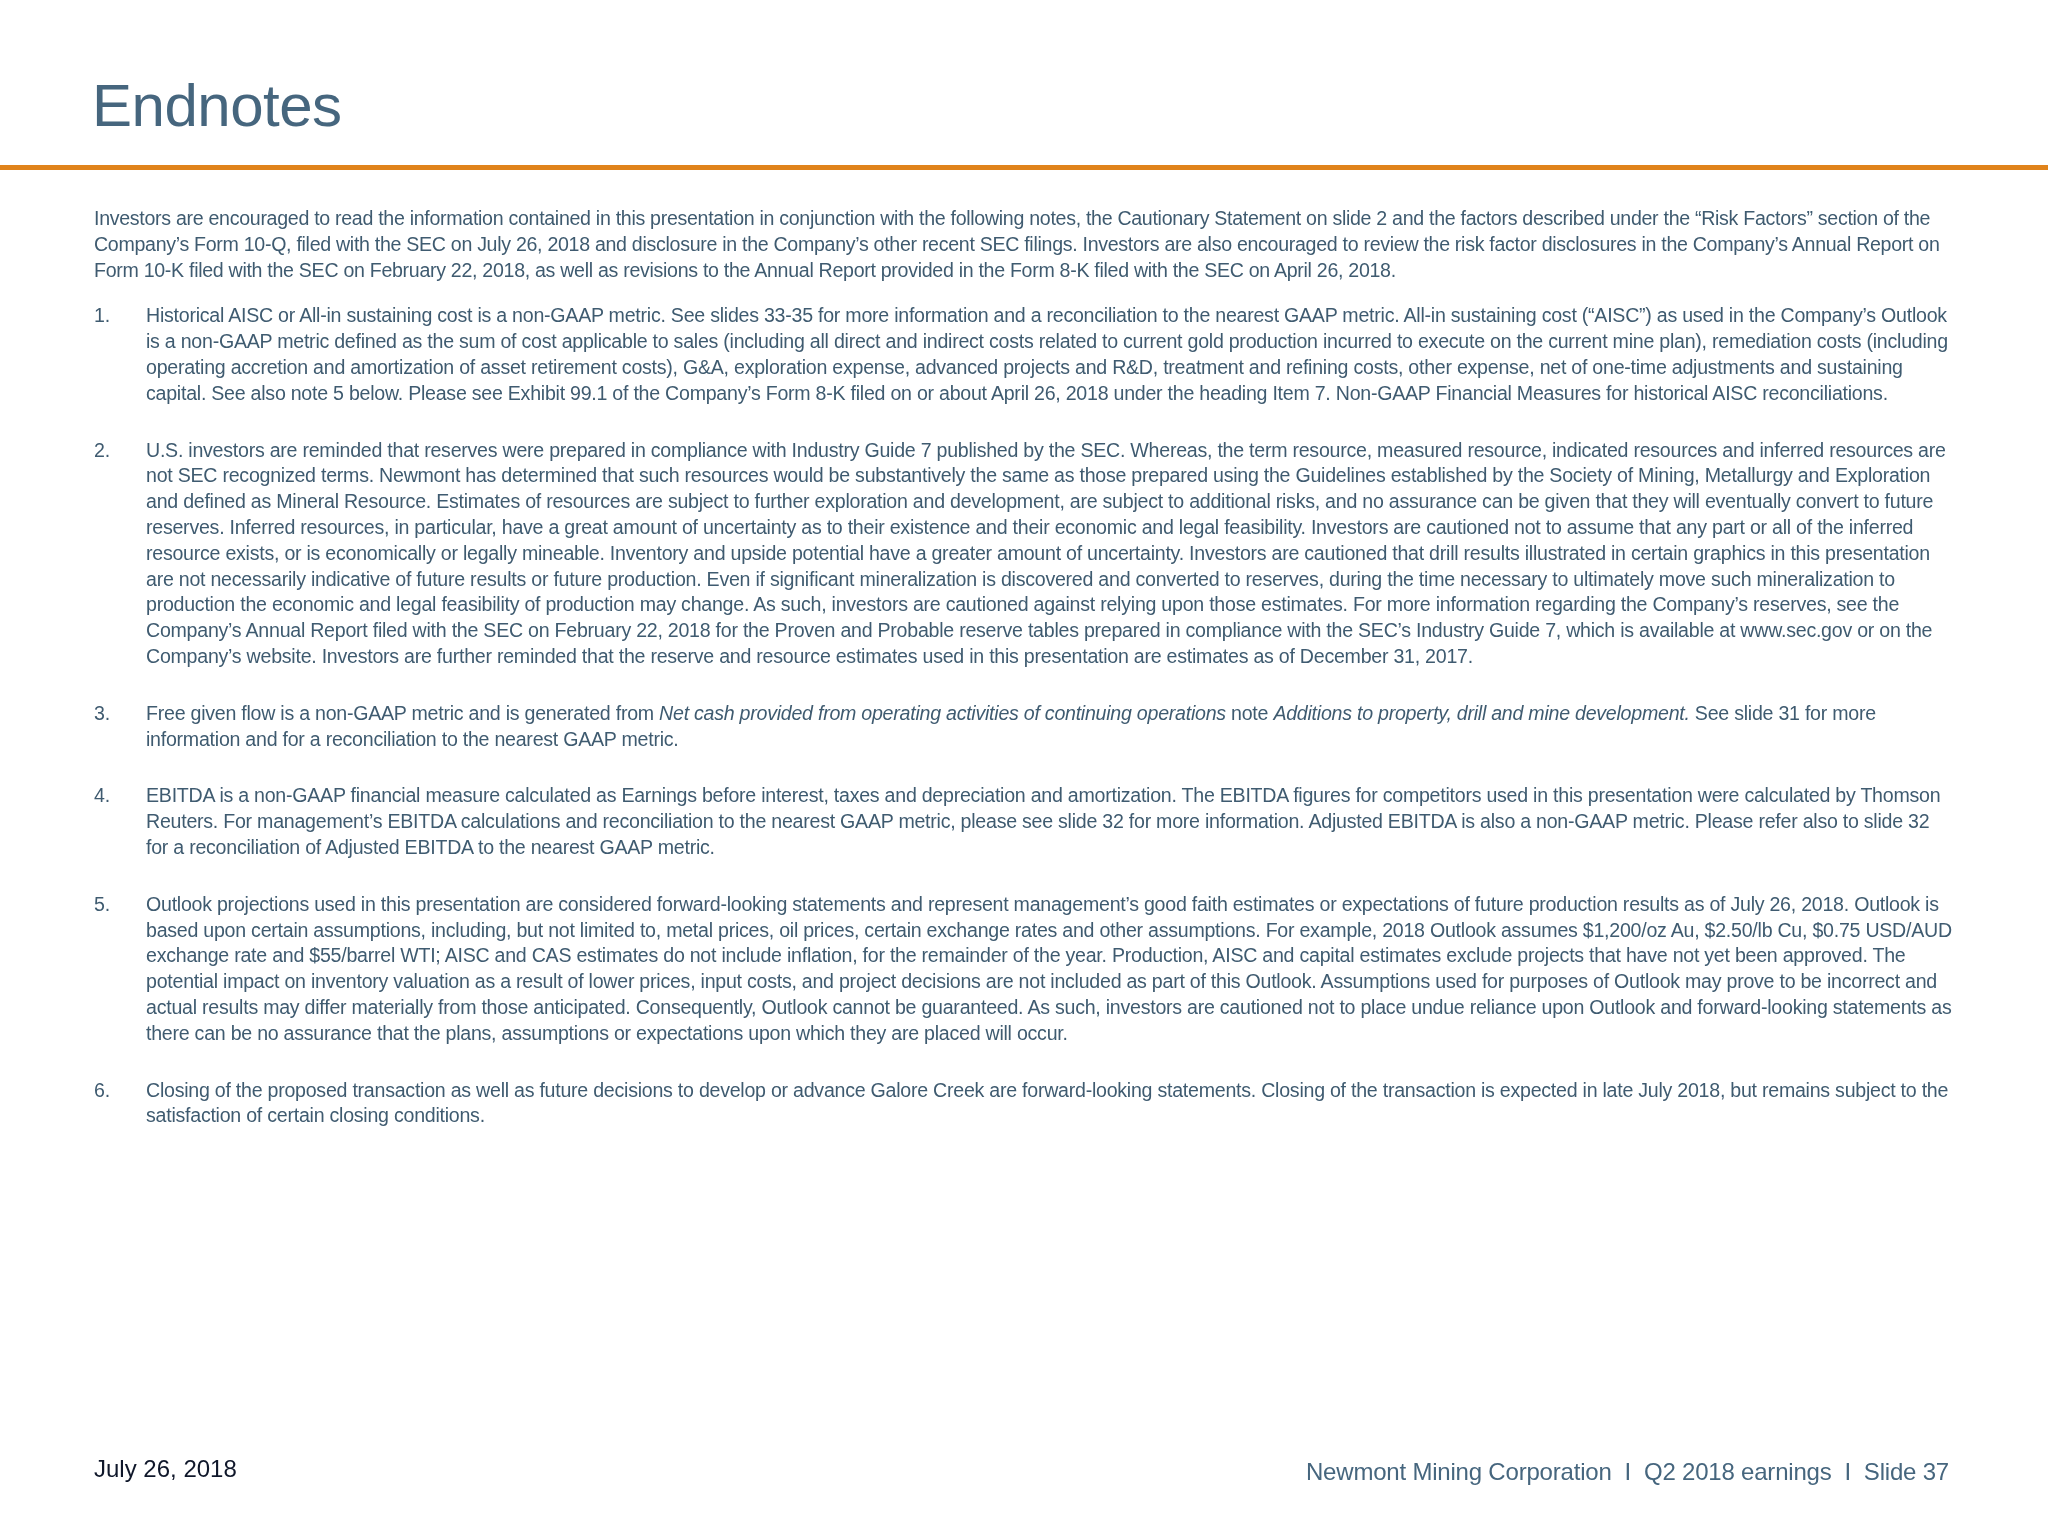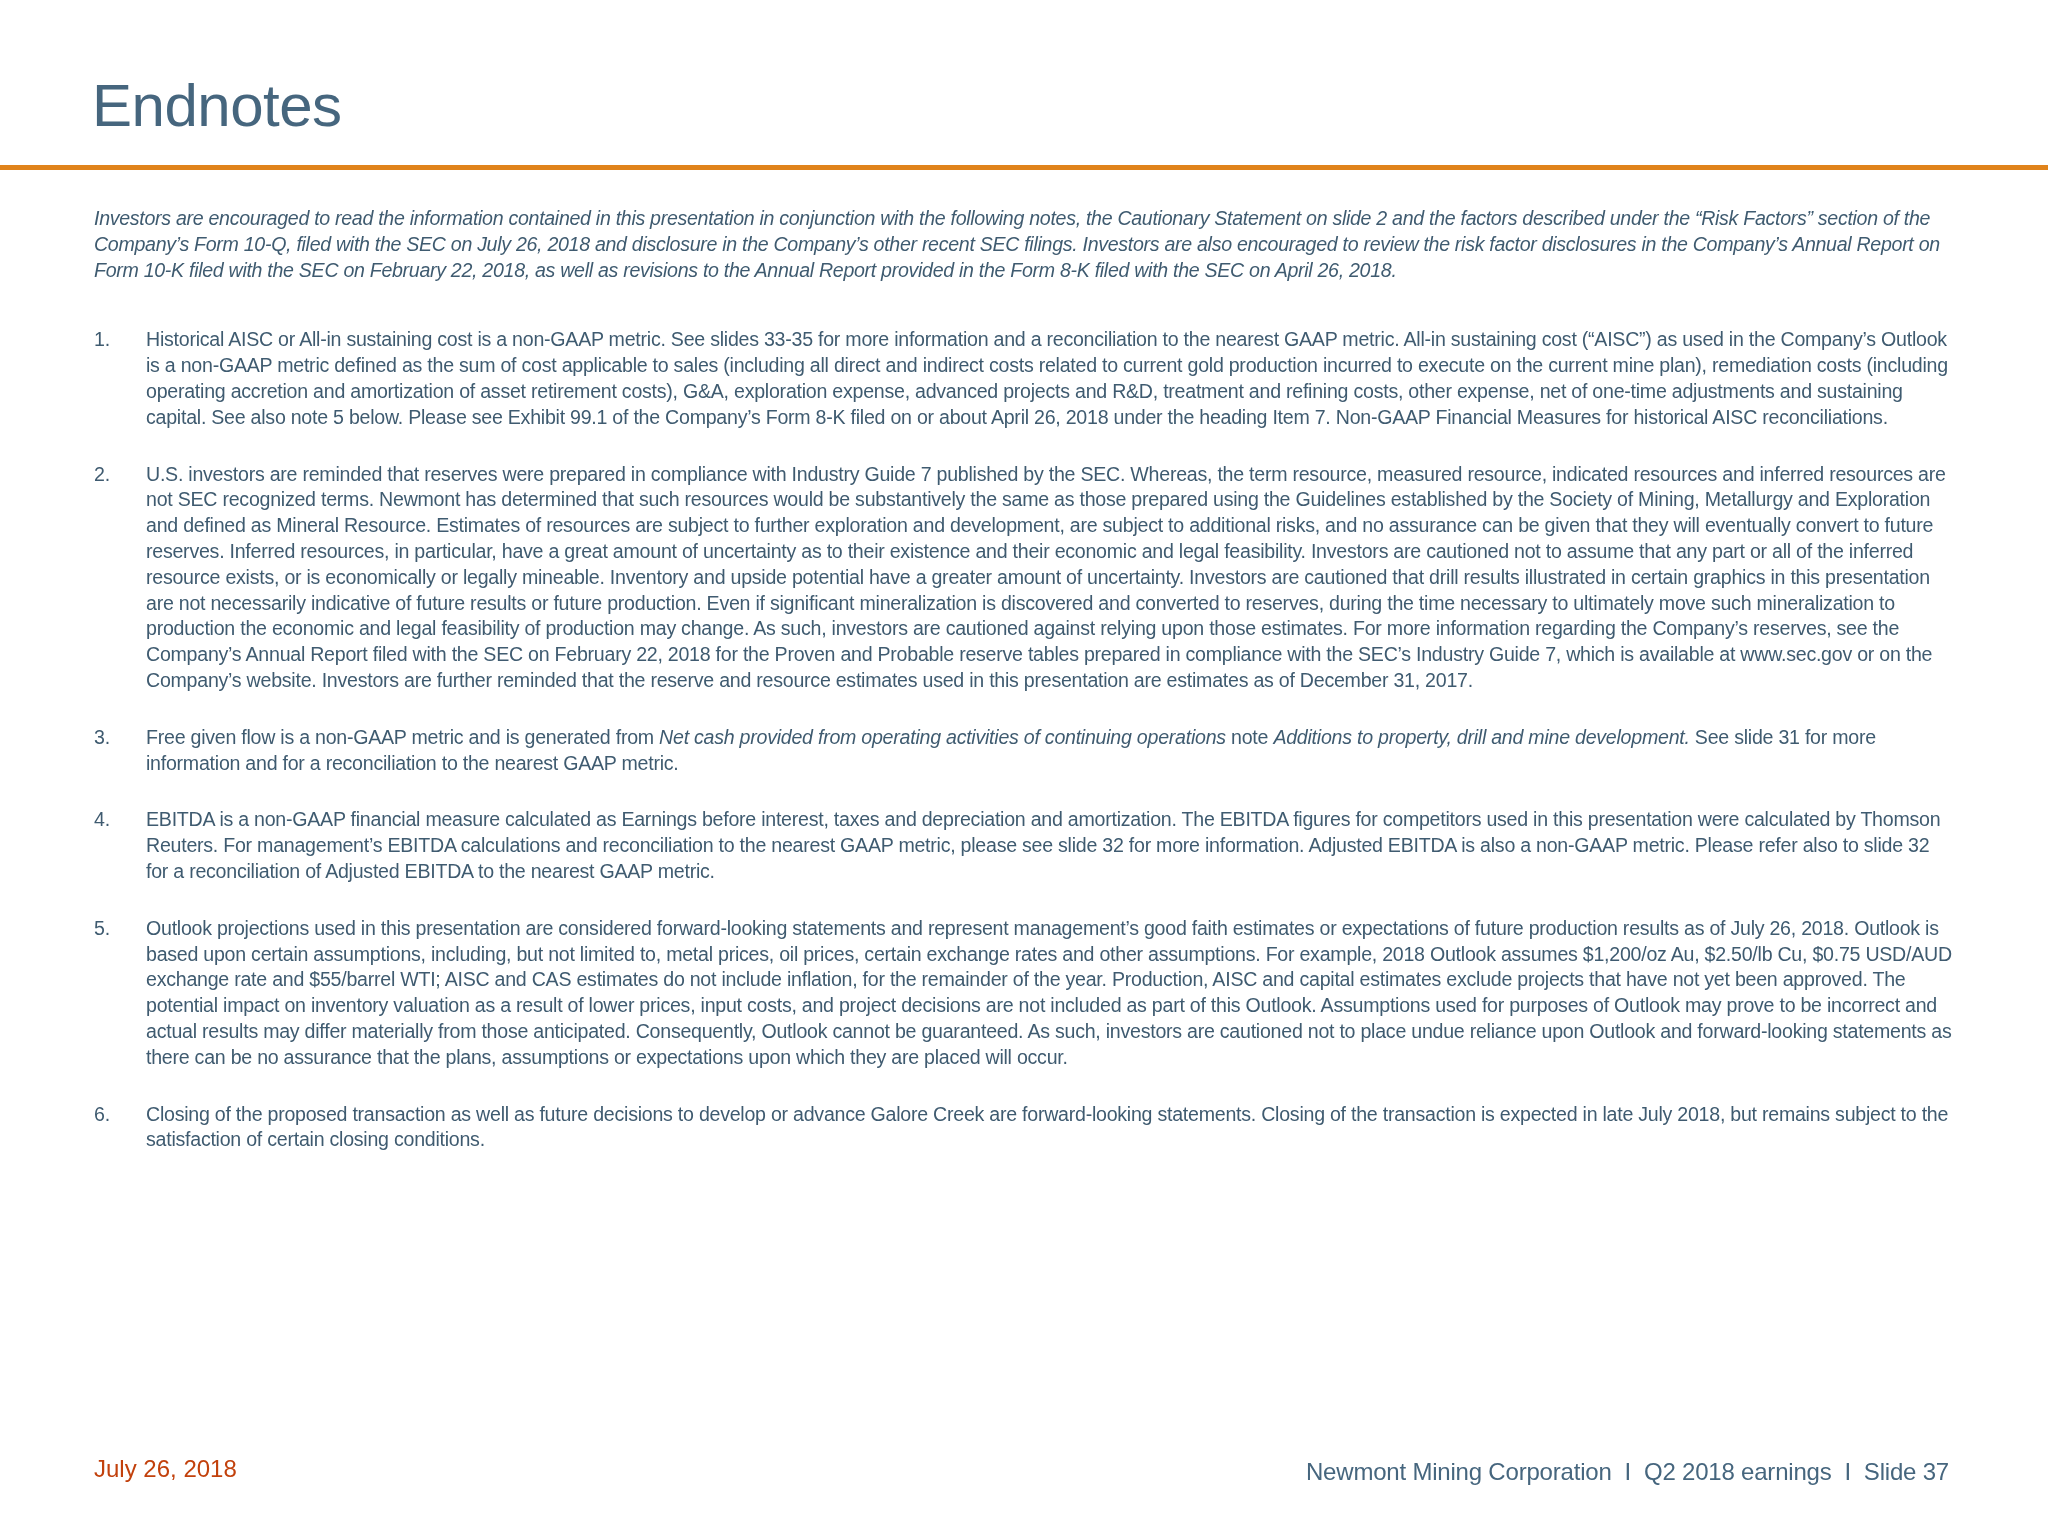--- a/index.html
+++ b/index.html
@@ -16,31 +16,31 @@
     }
     .rule {
       position: absolute; left: 0; top: 165px; width: 2048px; height: 5px;
       background: #e0831b;
     }
     .content {
       position: absolute; left: 94px; top: 206px; width: 1860px;
       font-size: 19.6px; line-height: 25.8px;
     }
     .intro {
-      font-style: italic; margin: 0 0 44px 0; letter-spacing: -0.3px;
+      margin: 0 0 20px 0; letter-spacing: -0.3px;
     }
     .note {
       display: flex; margin: 0 0 31px 0; letter-spacing: -0.25px;
     }
     .note .num { width: 52px; flex: 0 0 52px; }
     .note .txt { flex: 1; }
     .note .txt i { font-style: italic; }
     .footer-left {
       position: absolute; left: 94px; top: 1455px;
-      font-size: 24px; color: #c2410c;
+      font-size: 24px; color: #0f172a;
     }
     .footer-right {
       position: absolute; right: 99px; top: 1458px;
       font-size: 24px; color: #46667e; letter-spacing: -0.2px;
       white-space: pre;
       text-align: center;
     }
   </style>
 </head>
 <body>

